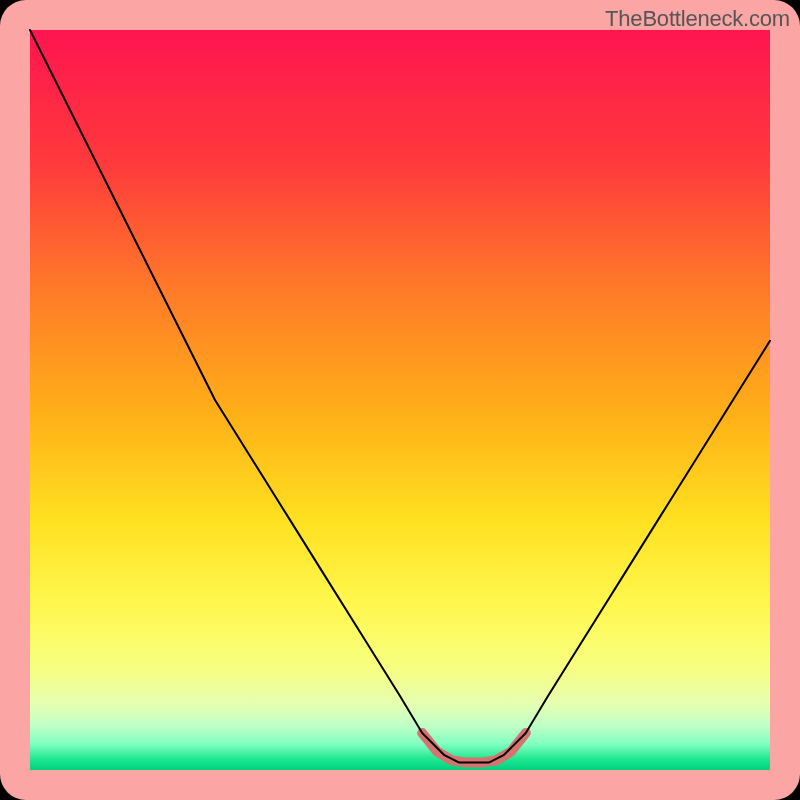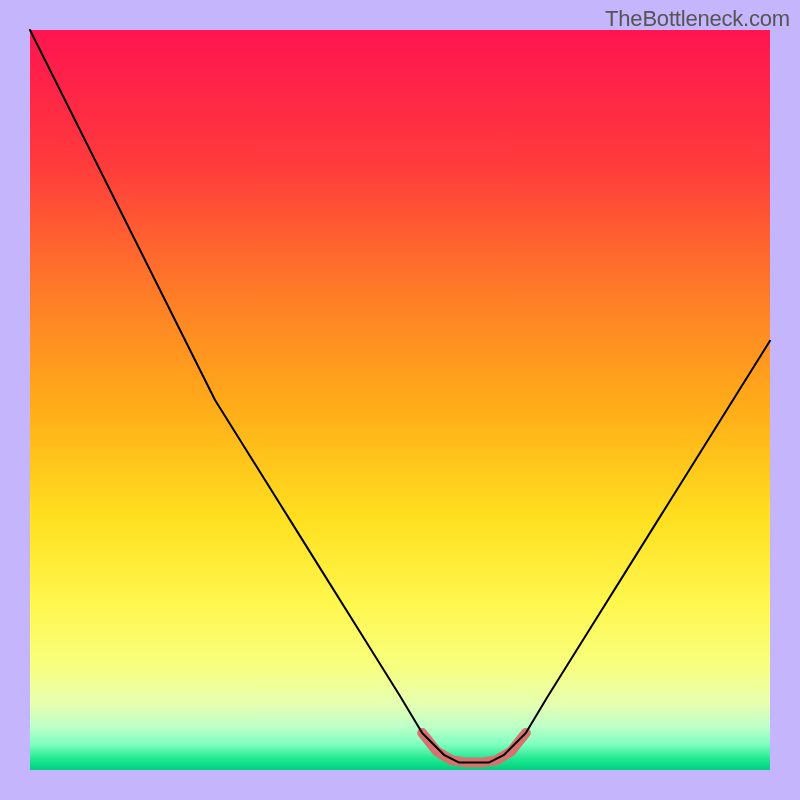--- a/index.html
+++ b/index.html
@@ -8,21 +8,22 @@
     width: 800px;
     height: 800px;
     background: #000;
     font-family: Arial, Helvetica, sans-serif;
     overflow: hidden;
   }
   .stage {
     position: relative;
     width: 800px;
     height: 800px;
-    background: #c4b5fd;
+    background: #fca5a5;
+    border-radius: 26px;
   }
   .watermark {
     position: absolute;
     top: 6px;
     right: 10px;
     color: #555;
     font-size: 22px;
     font-weight: 500;
     z-index: 10;
     letter-spacing: -0.2px;

